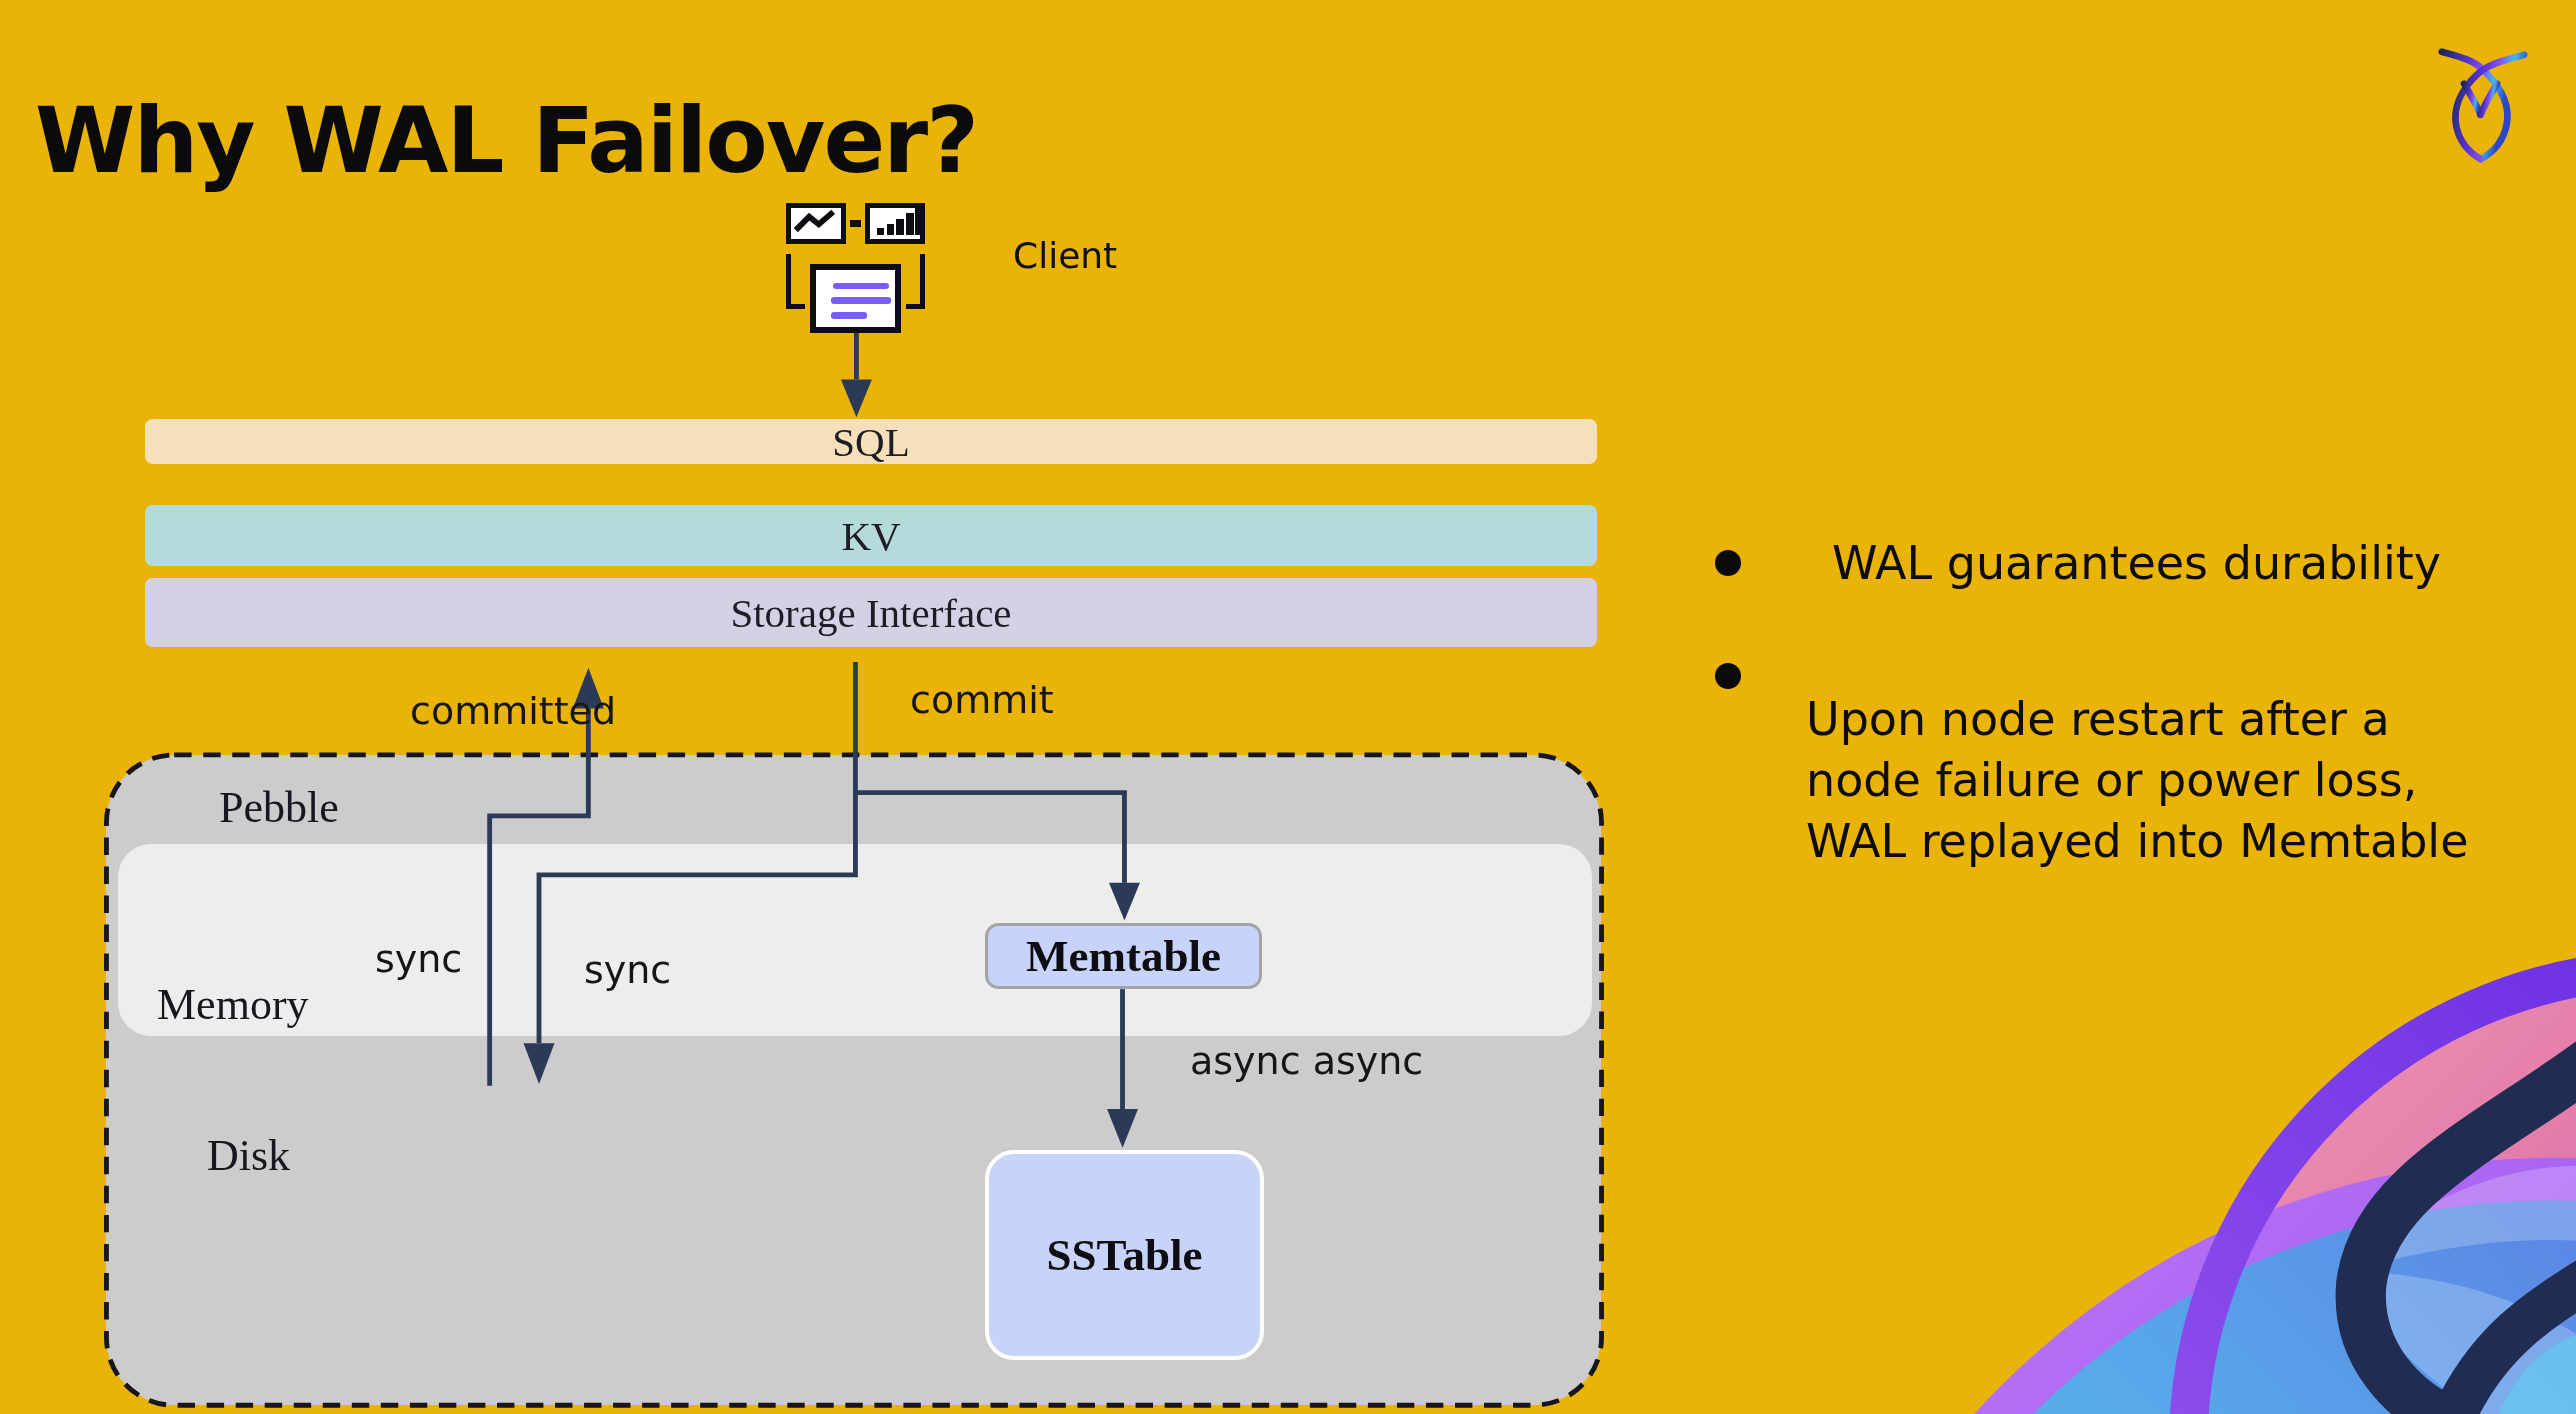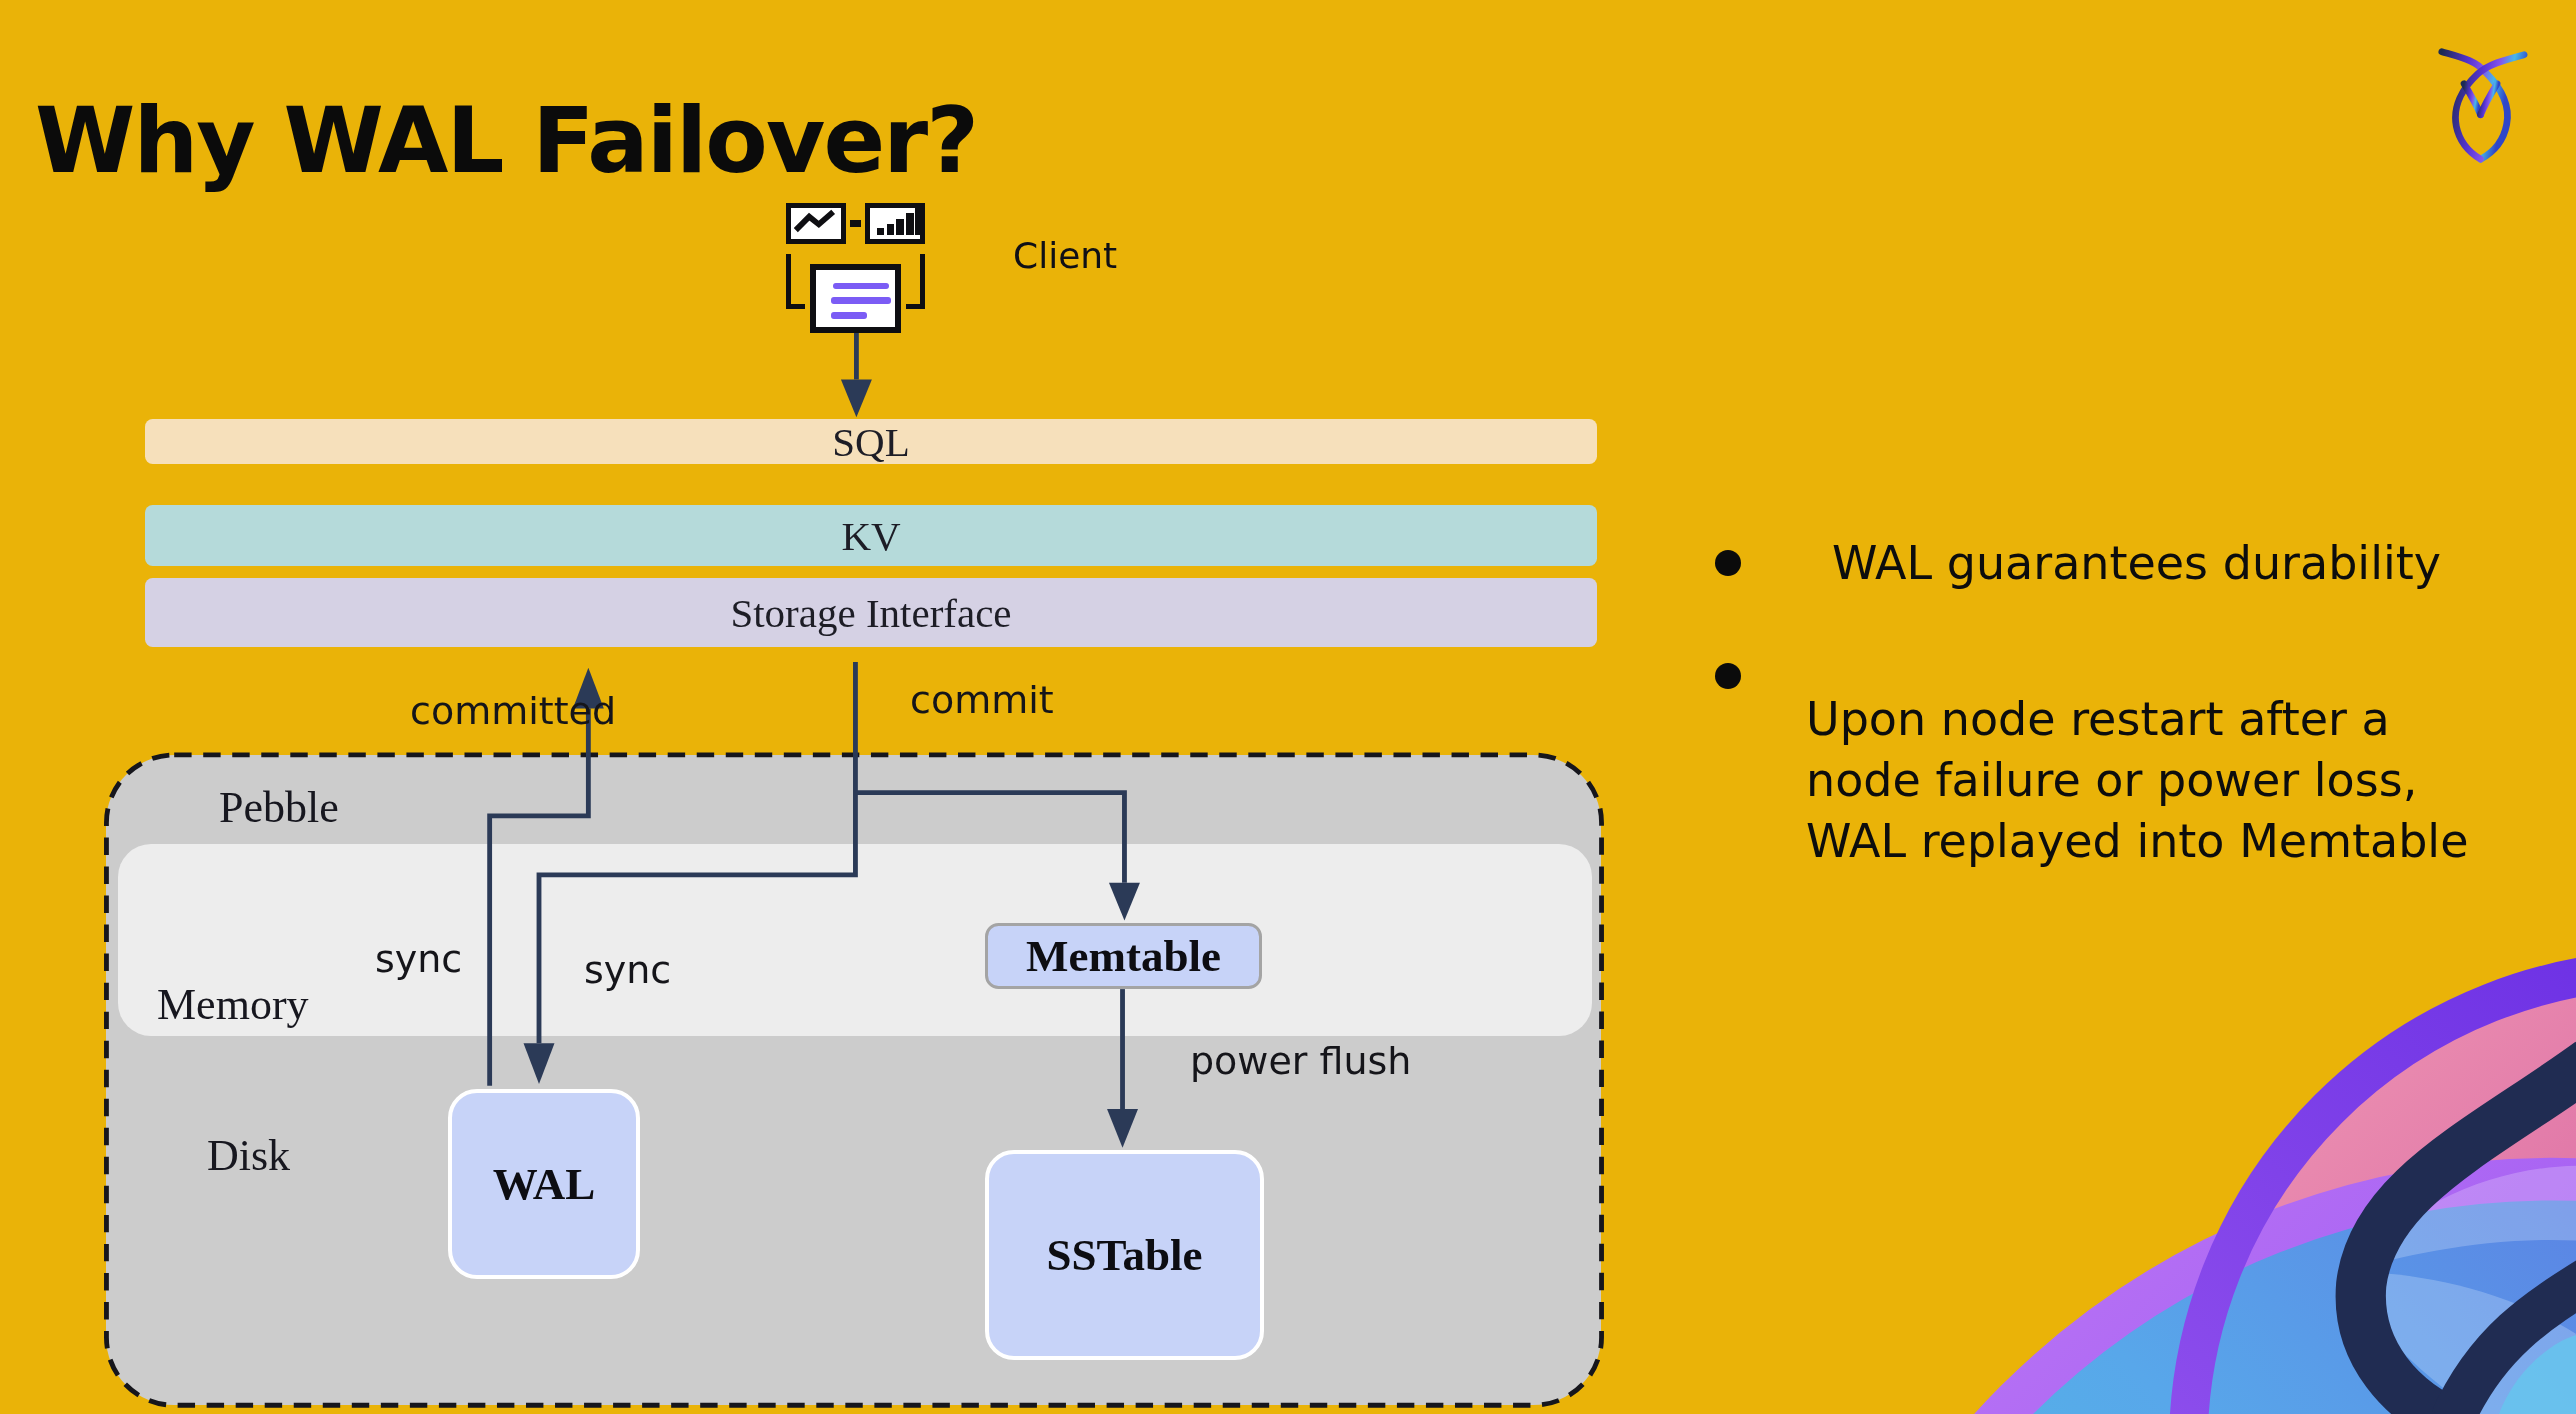--- a/index.html
+++ b/index.html
@@ -168,32 +168,29 @@
     <path class="e-line" d="M884 819 H1162 V912"></path>
       <polygon class="e-head" points="1146,912 1178,912 1162,951"></polygon>
 
     <path class="e-line" d="M1160 1022 V1146"></path>
       <polygon class="e-head" points="1144,1146 1176,1146 1160,1186"></polygon>
   </svg>
 
   <div class="node node-memtable">
     <span>Memtable</span>
   </div>
-  <div class="node node-wal">
-    <span>WAL</span>
-  </div>
   <div class="node node-sstable">
     <span>SSTable</span>
   </div>
 
   <div class="edge-label lbl-committed">committed</div>
   <div class="edge-label lbl-commit">commit</div>
   <div class="edge-label lbl-sync-wal">sync</div>
   <div class="edge-label lbl-sync-commit">sync</div>
-  <div class="edge-label lbl-async">power flush</div>
+  <div class="edge-label lbl-async">async async</div>
 
   <div class="bullets">
     <div class="bullet-row">
       <span class="bullet-marker"></span>
       <span class="bullet-text">WAL guarantees durability</span>
     </div>
     <div class="bullet-row">
       <span class="bullet-marker"></span>
       <span class="bullet-text">Upon node restart after a node failure or power loss, WAL replayed into Memtable</span>
     </div>

